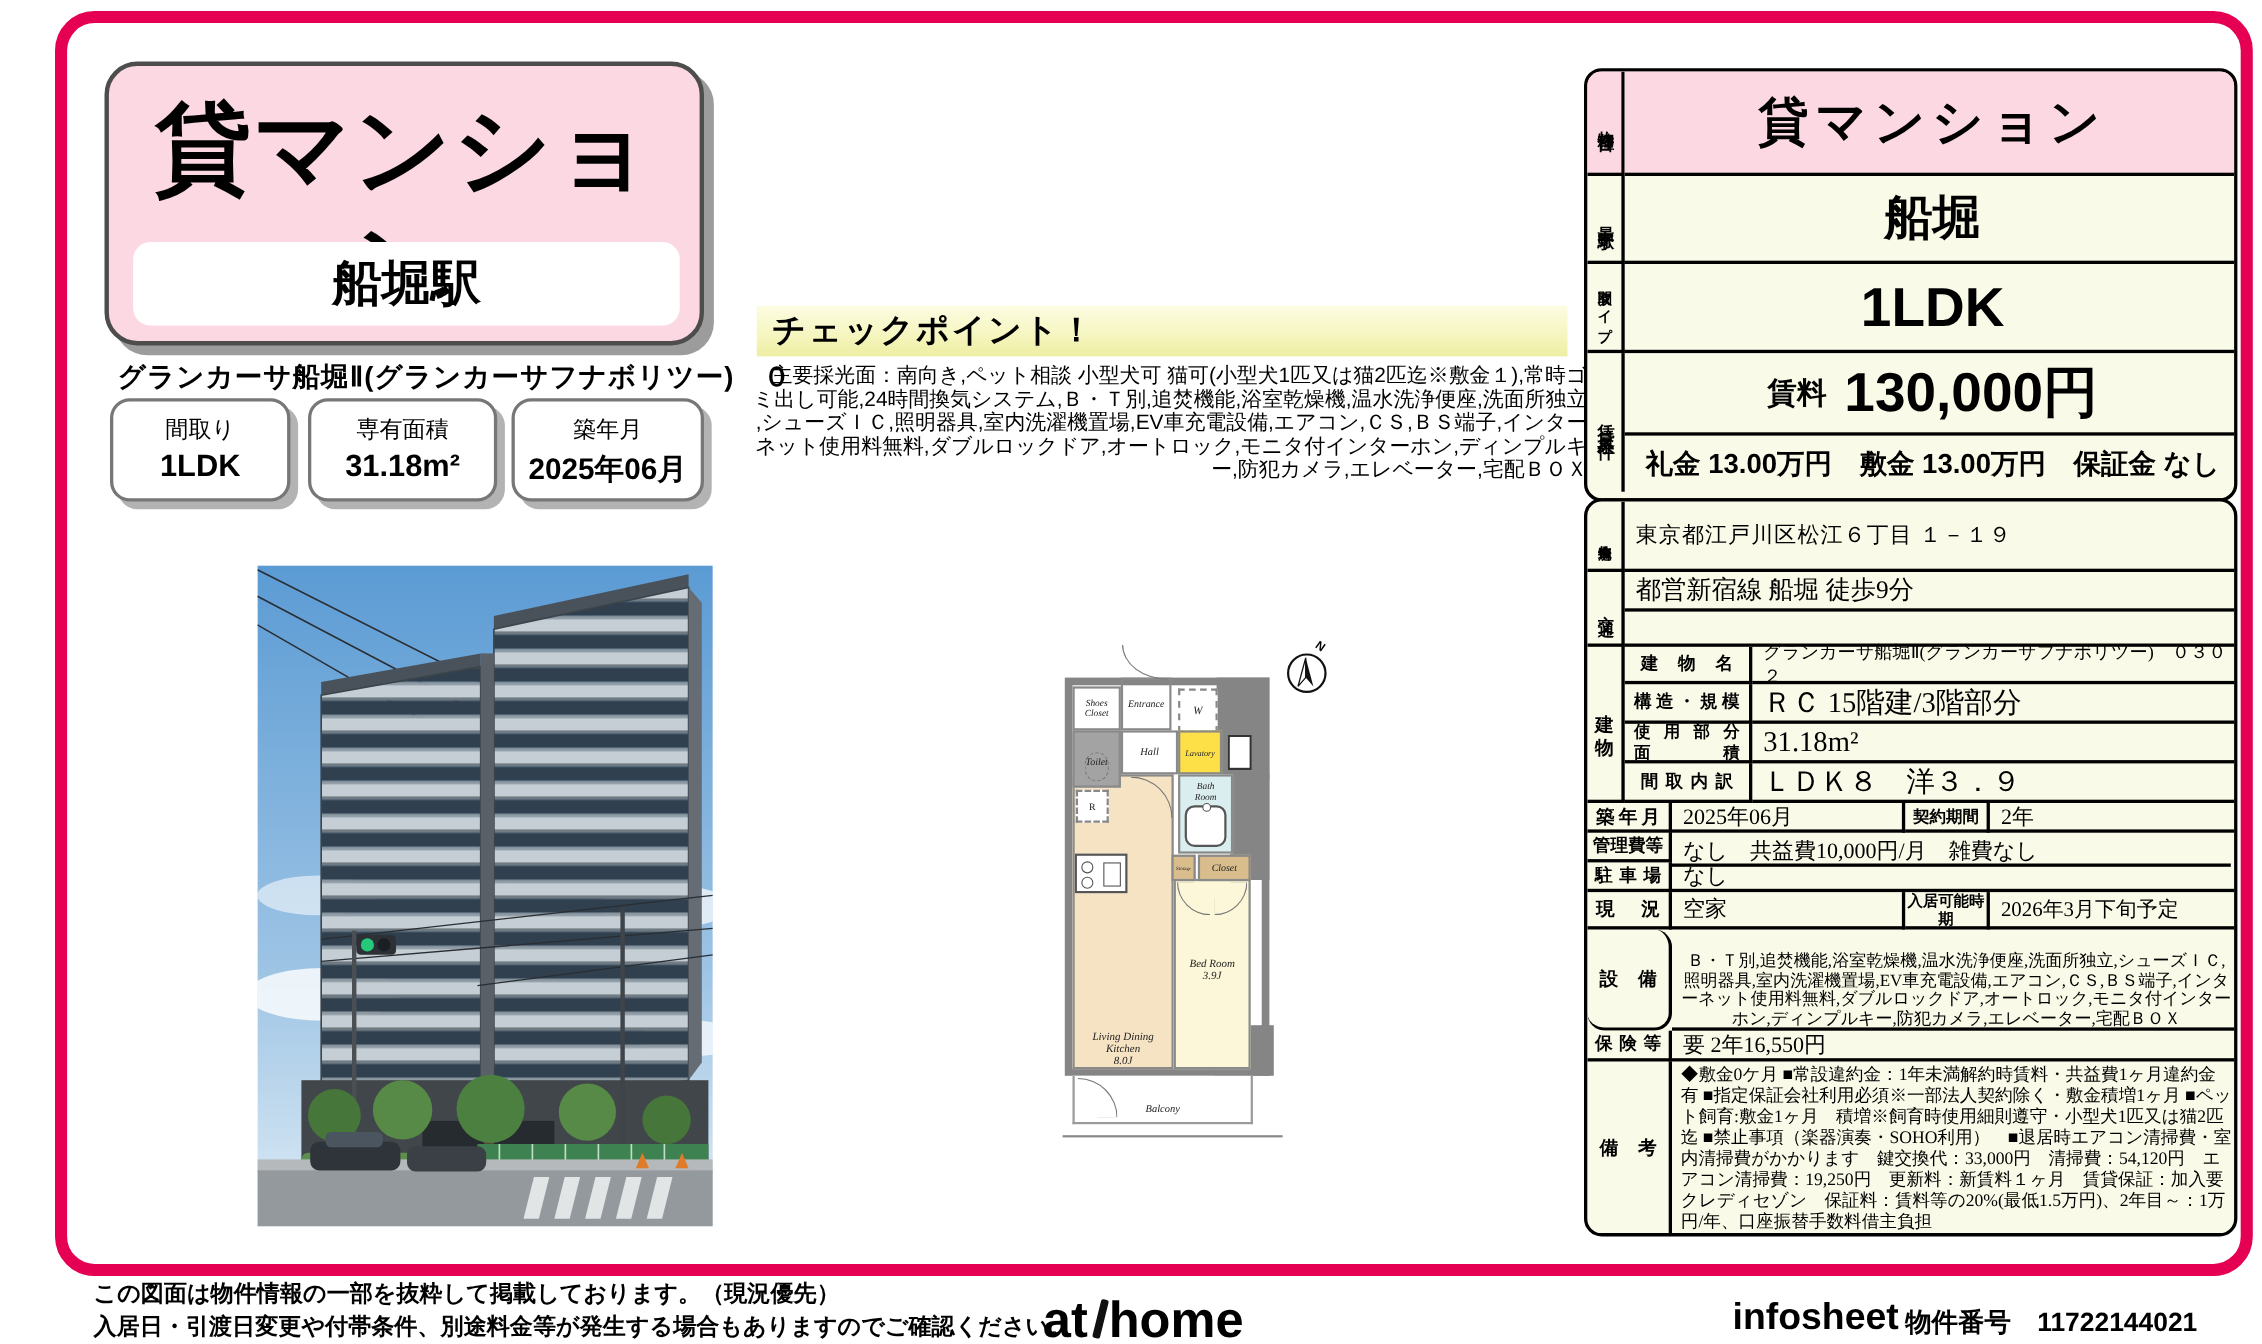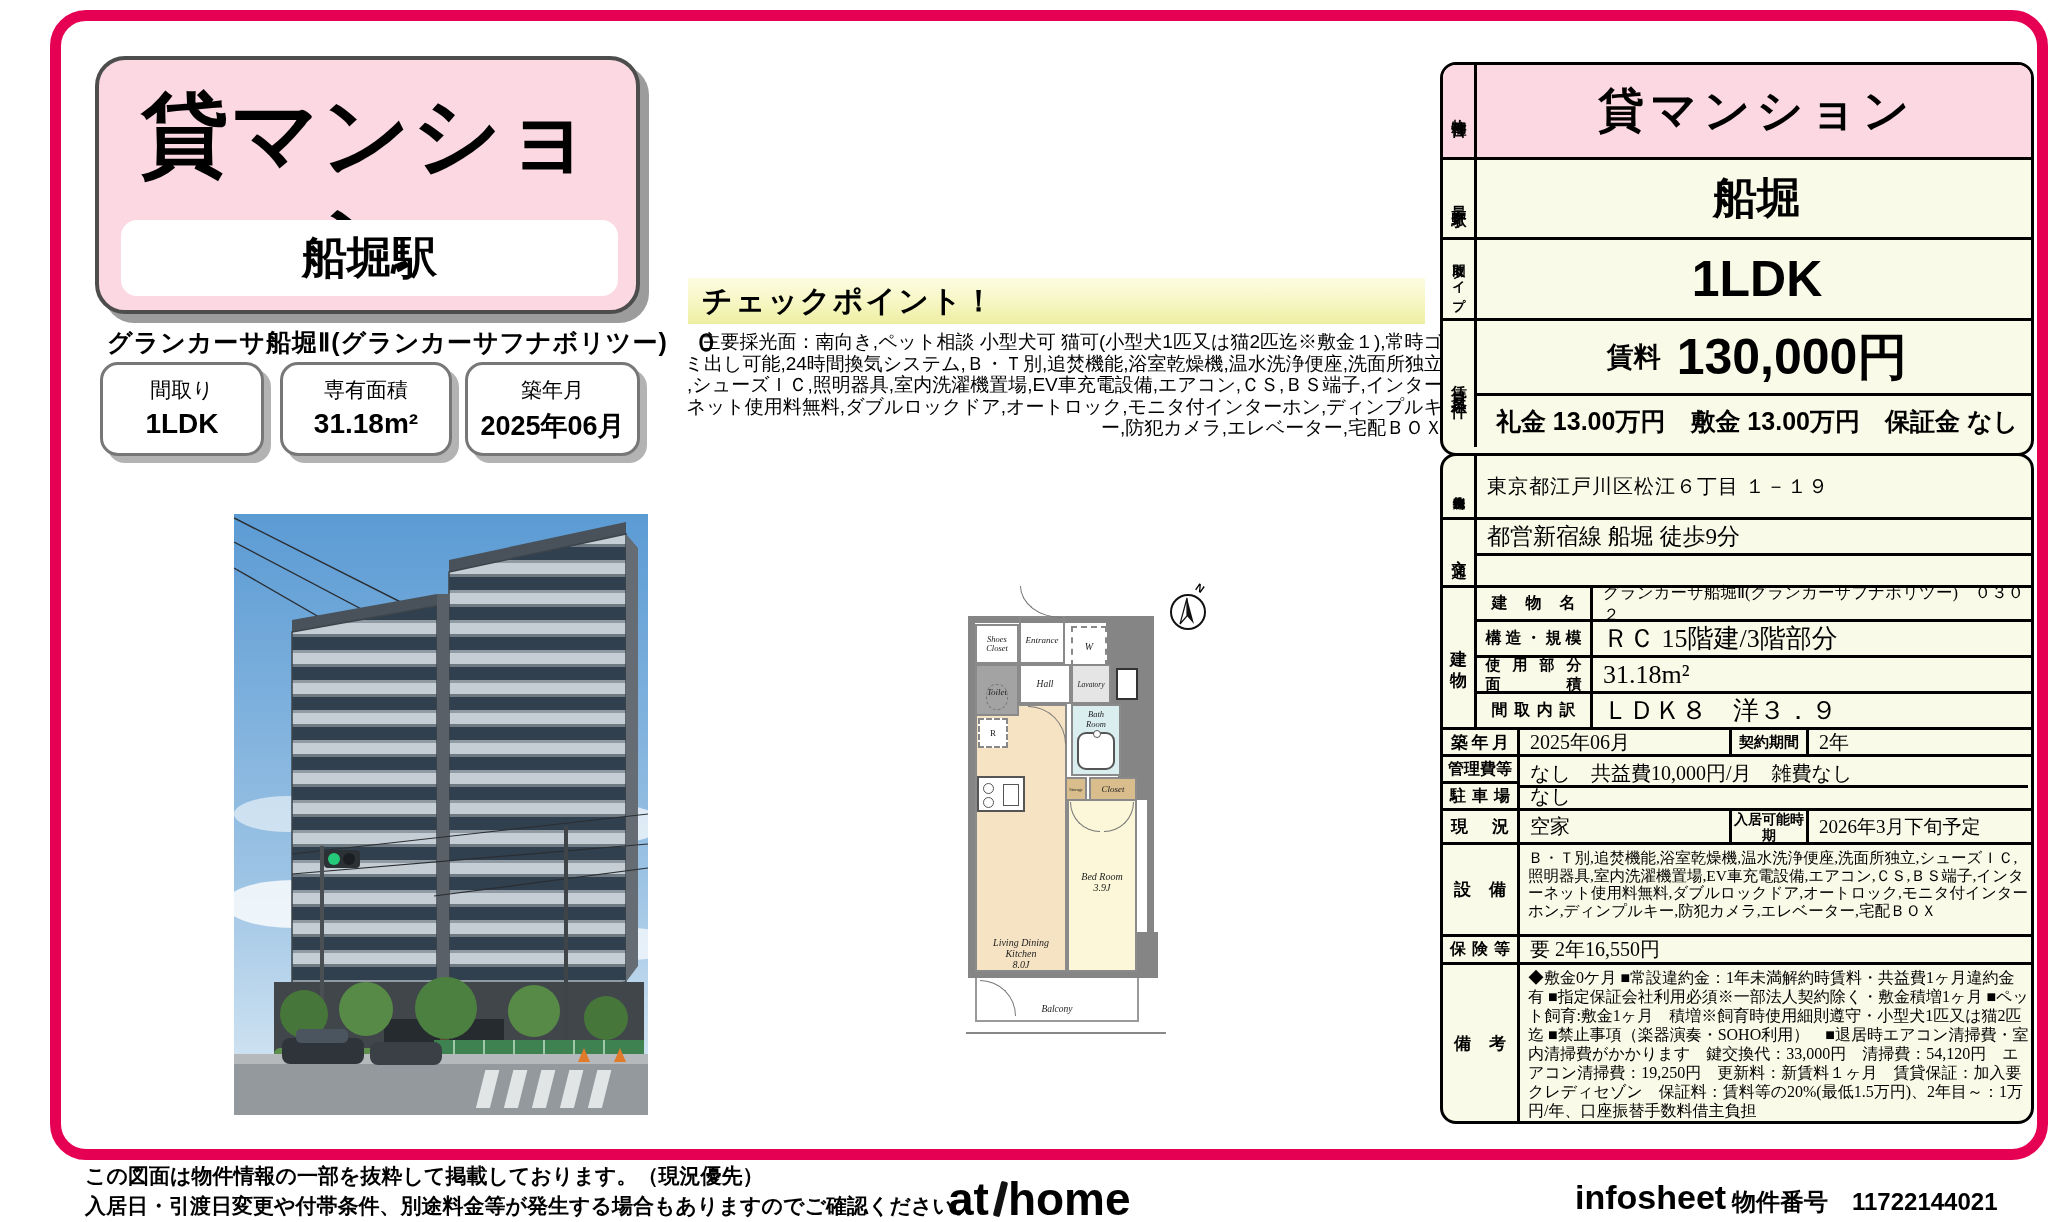--- a/index.html
+++ b/index.html
@@ -190,21 +190,21 @@
   <div class="fp-room fp-dash" style="left:105px;top:40px;width:36px;height:40px;font-size:10px;background:#fff;">
     <span>W</span>
   </div>
   <div class="fp-room" style="left:9px;top:78px;width:44px;height:52px;background:#a3a3a3;font-size:9px;align-items:center;">
     <div style="margin-top:4px;"><span>Toilet</span></div>
   </div>
   <div class="abs" style="left:20px;top:98px;width:22px;height:26px;border:1.5px dashed #777;border-radius:45%;"></div>
   <div class="fp-room" style="left:53px;top:78px;width:52px;height:40px;font-size:9.5px;">
     <span>Hall</span>
   </div>
-  <div class="fp-room" style="left:105px;top:78px;width:40px;height:40px;background:#e5e5e5;font-size:7.5px;font-style:italic;">
+  <div class="fp-room" style="left:105px;top:78px;width:40px;height:40px;background:#fde047;font-size:7.5px;font-style:italic;">
     <span>Lavatory</span>
   </div>
   <div class="fp-room" style="left:105px;top:118px;width:50px;height:72px;background:#daeef0;font-size:8.5px;line-height:9.5px;align-items:flex-start;">
     <div style="margin-top:4px;"><span>Bath</span><br><span>Room</span></div>
   </div>
   <div class="abs" style="left:111px;top:146px;width:38px;height:38px;border:2px solid #555;border-radius:9px;background:#fff;">
     <div class="abs" style="left:14px;top:-4px;width:8px;height:8px;border:1.5px solid #555;border-radius:50%;background:#fff;"></div>
   </div>
   <div class="fp-room fp-dash" style="left:12px;top:132px;width:30px;height:30px;background:#fff;font-size:9px;font-style:normal;">
     <span>R</span>
@@ -296,24 +296,24 @@
     </div>
   <div class="cell bb valL dserif" style="left:77px;top:328px;width:517px;height:27px;font-size:20px;">なし</div>
 
   <div class="cell br bb" style="left:0;top:355px;width:77px;height:34px;">
       <span class="jlabel" style="width:58px;font-size:17px;">現況</span>
     </div>
   <div class="cell br bb valL dserif" style="left:77px;top:355px;width:212px;height:34px;font-size:20px;">空家</div>
   <div class="cell br bb" style="left:289px;top:355px;width:77px;height:34px;font-size:14px;font-weight:bold;text-align:center;line-height:16px;">入居可能時期</div>
   <div class="cell bb valL dserif" style="left:366px;top:355px;width:228px;height:34px;font-size:19px;">2026年3月下旬予定</div>
 
-  <div class="cell br bb" style="left:0;top:389px;width:77px;height:92px;">
+  <div class="cell br bb" style="left:0;top:389px;width:77px;height:92px;border-radius:16px;">
       <span class="jlabel" style="width:52px;font-size:17px;">設備</span>
     </div>
-  <div class="cell bb dserif" style="left:77px;top:389px;width:517px;height:92px;font-size:15.5px;line-height:17.6px;padding:4px 8px;line-break:anywhere;display:block;">Ｂ・Ｔ別,追焚機能,浴室乾燥機,温水洗浄便座,洗面所独立,シューズＩＣ,照明器具,室内洗濯機置場,EV車充電設備,エアコン,ＣＳ,ＢＳ端子,インターネット使用料無料,ダブルロックドア,オートロック,モニタ付インターホン,ディンプルキー,防犯カメラ,エレベーター,宅配ＢＯＸ</div>
+  <div class="cell bb dserif" style="left:77px;top:389px;width:517px;height:92px;font-size:15.5px;line-height:17.6px;padding:20px 8px;line-break:anywhere;display:block;text-align:center;">Ｂ・Ｔ別,追焚機能,浴室乾燥機,温水洗浄便座,洗面所独立,シューズＩＣ,照明器具,室内洗濯機置場,EV車充電設備,エアコン,ＣＳ,ＢＳ端子,インターネット使用料無料,ダブルロックドア,オートロック,モニタ付インターホン,ディンプルキー,防犯カメラ,エレベーター,宅配ＢＯＸ</div>
 
   <div class="cell br bb" style="left:0;top:481px;width:77px;height:28px;">
       <span class="jlabel" style="width:60px;font-size:16px;">保険等</span>
     </div>
   <div class="cell bb valL dserif" style="left:77px;top:481px;width:517px;height:28px;font-size:20px;">要 2年16,550円</div>
 
   <div class="cell br" style="left:0;top:509px;width:77px;height:156px;">
       <span class="jlabel" style="width:52px;font-size:17px;">備考</span>
     </div>
   <div class="cell dserif" style="left:77px;top:509px;width:517px;height:156px;font-size:16px;line-height:19px;padding:3px 8px;line-break:anywhere;display:block;">◆敷金0ケ月 ■常設違約金：1年未満解約時賃料・共益費1ヶ月違約金有 ■指定保証会社利用必須※一部法人契約除く・敷金積増1ヶ月 ■ペット飼育:敷金1ヶ月　積増※飼育時使用細則遵守・小型犬1匹又は猫2匹迄 ■禁止事項（楽器演奏・SOHO利用）　■退居時エアコン清掃費・室内清掃費がかかります　鍵交換代：33,000円　清掃費：54,120円　エアコン清掃費：19,250円　更新料：新賃料１ヶ月　賃貸保証：加入要 クレディセゾン　保証料：賃料等の20%(最低1.5万円)、2年目～：1万円/年、口座振替手数料借主負担</div>

